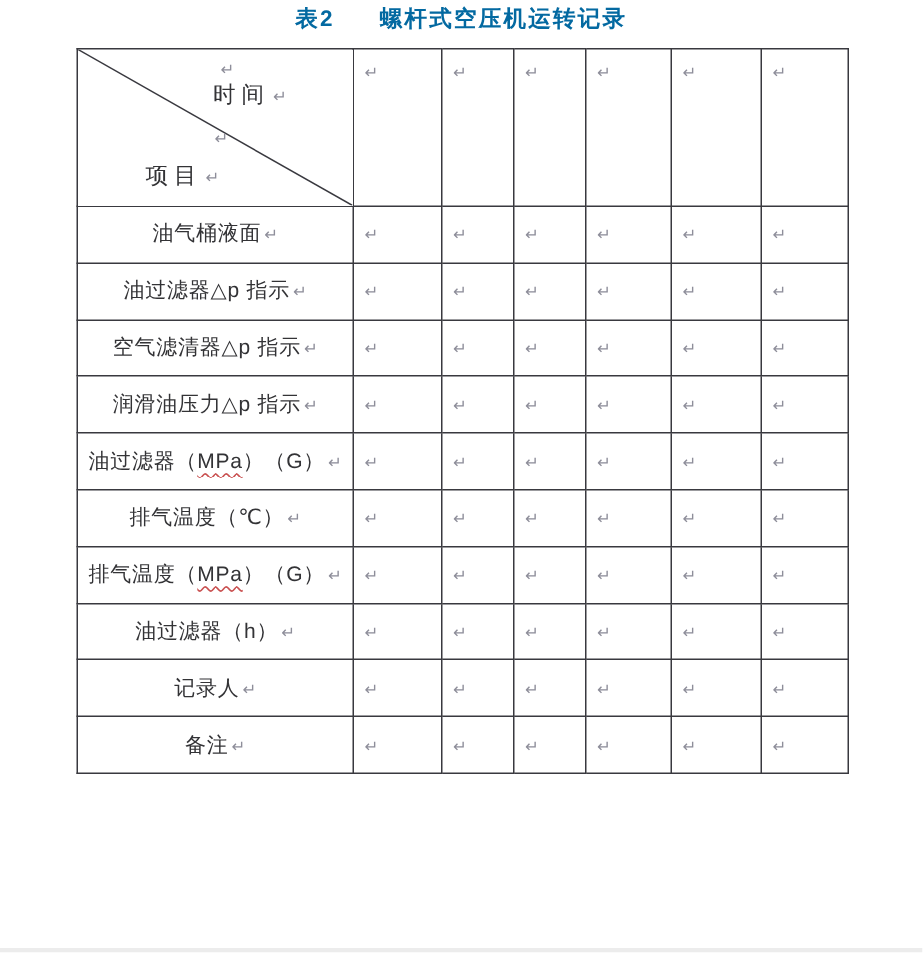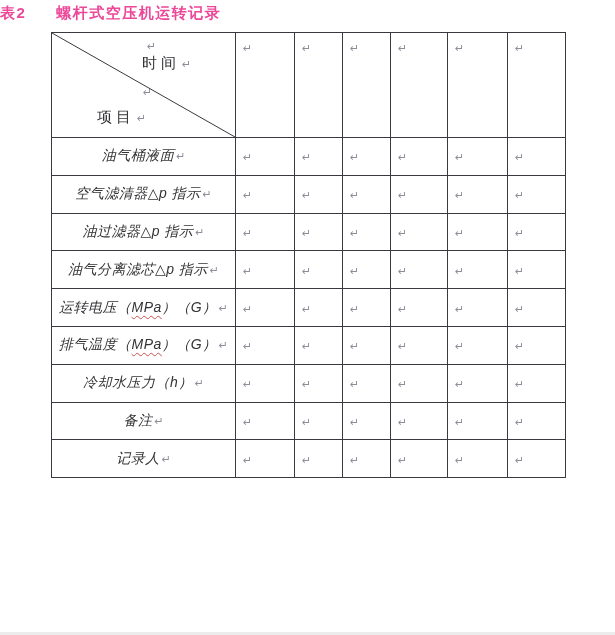--- a/index.html
+++ b/index.html
@@ -10,44 +10,45 @@
     background: #ffffff;
     font-family: "Liberation Sans", "DejaVu Sans", sans-serif;
     color: #333336;
     overflow: hidden;
   }
   .doc-title {
     position: absolute;
     top: 2px;
     left: 0;
     width: 100%;
+    text-align: center;
     font-size: 15px;
     font-weight: bold;
-    color: #ec4899;
+    color: #0369a1;
     letter-spacing: 1.5px;
     line-height: 22px;
     white-space: nowrap;
   }
   .title-gap { display: inline-block; width: 30px; }
 
   table.rec {
     position: absolute;
     left: 51px;
     top: 32px;
     border-collapse: collapse;
     table-layout: fixed;
     width: 514px;
   }
   table.rec td {
     border: 1px solid #39393f;
     padding: 0;
     background: #ffffff;
   }
   tr.hrow { height: 105px; }
-  tr.drow { height: 37.8px; font-style: italic; }
+  tr.drow { height: 37.8px; }
 
   td.lbl {
     text-align: center;
     vertical-align: middle;
     font-size: 14px;
     color: #333336;
     letter-spacing: 0.5px;
     white-space: nowrap;
   }
   .misspell {
@@ -137,95 +138,104 @@
       <td class="lbl"><span>油气桶液面</span><span class="misspell"></span><span></span><span class="pilcrow">↵</span></td>
       <td class="cell"><span class="pilcrow">↵</span></td>
       <td class="cell"><span class="pilcrow">↵</span></td>
       <td class="cell"><span class="pilcrow">↵</span></td>
       <td class="cell"><span class="pilcrow">↵</span></td>
       <td class="cell"><span class="pilcrow">↵</span></td>
       <td class="cell"><span class="pilcrow">↵</span></td>
     </tr>
 
     <tr class="drow">
+      <td class="lbl"><span>油过滤器△p 指示</span><span class="misspell"></span><span></span><span class="pilcrow">↵</span></td>
+      <td class="cell"><span class="pilcrow">↵</span></td>
+      <td class="cell"><span class="pilcrow">↵</span></td>
+      <td class="cell"><span class="pilcrow">↵</span></td>
+      <td class="cell"><span class="pilcrow">↵</span></td>
+      <td class="cell"><span class="pilcrow">↵</span></td>
+      <td class="cell"><span class="pilcrow">↵</span></td>
+    </tr>
+
+    <tr class="drow">
       <td class="lbl"><span>空气滤清器△p 指示</span><span class="misspell"></span><span></span><span class="pilcrow">↵</span></td>
       <td class="cell"><span class="pilcrow">↵</span></td>
       <td class="cell"><span class="pilcrow">↵</span></td>
       <td class="cell"><span class="pilcrow">↵</span></td>
       <td class="cell"><span class="pilcrow">↵</span></td>
       <td class="cell"><span class="pilcrow">↵</span></td>
       <td class="cell"><span class="pilcrow">↵</span></td>
     </tr>
 
     <tr class="drow">
-      <td class="lbl"><span>油过滤器△p 指示</span><span class="misspell"></span><span></span><span class="pilcrow">↵</span></td>
-      <td class="cell"><span class="pilcrow">↵</span></td>
-      <td class="cell"><span class="pilcrow">↵</span></td>
-      <td class="cell"><span class="pilcrow">↵</span></td>
-      <td class="cell"><span class="pilcrow">↵</span></td>
-      <td class="cell"><span class="pilcrow">↵</span></td>
-      <td class="cell"><span class="pilcrow">↵</span></td>
-    </tr>
-
-    <tr class="drow">
-      <td class="lbl"><span>油气分离滤芯△p 指示</span><span class="misspell"></span><span></span><span class="pilcrow">↵</span></td>
-      <td class="cell"><span class="pilcrow">↵</span></td>
-      <td class="cell"><span class="pilcrow">↵</span></td>
-      <td class="cell"><span class="pilcrow">↵</span></td>
-      <td class="cell"><span class="pilcrow">↵</span></td>
-      <td class="cell"><span class="pilcrow">↵</span></td>
-      <td class="cell"><span class="pilcrow">↵</span></td>
-    </tr>
-
-
-
-    <tr class="drow">
-      <td class="lbl"><span>运转电压（</span><span class="misspell">MPa</span><span>）（G）</span><span class="pilcrow">↵</span></td>
-      <td class="cell"><span class="pilcrow">↵</span></td>
-      <td class="cell"><span class="pilcrow">↵</span></td>
-      <td class="cell"><span class="pilcrow">↵</span></td>
-      <td class="cell"><span class="pilcrow">↵</span></td>
-      <td class="cell"><span class="pilcrow">↵</span></td>
-      <td class="cell"><span class="pilcrow">↵</span></td>
-    </tr>
-
+      <td class="lbl"><span>润滑油压力△p 指示</span><span class="misspell"></span><span></span><span class="pilcrow">↵</span></td>
+      <td class="cell"><span class="pilcrow">↵</span></td>
+      <td class="cell"><span class="pilcrow">↵</span></td>
+      <td class="cell"><span class="pilcrow">↵</span></td>
+      <td class="cell"><span class="pilcrow">↵</span></td>
+      <td class="cell"><span class="pilcrow">↵</span></td>
+      <td class="cell"><span class="pilcrow">↵</span></td>
+    </tr>
+
+
+
+    <tr class="drow">
+      <td class="lbl"><span>油过滤器（</span><span class="misspell">MPa</span><span>）（G）</span><span class="pilcrow">↵</span></td>
+      <td class="cell"><span class="pilcrow">↵</span></td>
+      <td class="cell"><span class="pilcrow">↵</span></td>
+      <td class="cell"><span class="pilcrow">↵</span></td>
+      <td class="cell"><span class="pilcrow">↵</span></td>
+      <td class="cell"><span class="pilcrow">↵</span></td>
+      <td class="cell"><span class="pilcrow">↵</span></td>
+    </tr>
+
+    <tr class="drow">
+      <td class="lbl"><span>排气温度（℃）</span><span class="misspell"></span><span></span><span class="pilcrow">↵</span></td>
+      <td class="cell"><span class="pilcrow">↵</span></td>
+      <td class="cell"><span class="pilcrow">↵</span></td>
+      <td class="cell"><span class="pilcrow">↵</span></td>
+      <td class="cell"><span class="pilcrow">↵</span></td>
+      <td class="cell"><span class="pilcrow">↵</span></td>
+      <td class="cell"><span class="pilcrow">↵</span></td>
+    </tr>
 
     <tr class="drow">
       <td class="lbl"><span>排气温度（</span><span class="misspell">MPa</span><span>）（G）</span><span class="pilcrow">↵</span></td>
       <td class="cell"><span class="pilcrow">↵</span></td>
       <td class="cell"><span class="pilcrow">↵</span></td>
       <td class="cell"><span class="pilcrow">↵</span></td>
       <td class="cell"><span class="pilcrow">↵</span></td>
       <td class="cell"><span class="pilcrow">↵</span></td>
       <td class="cell"><span class="pilcrow">↵</span></td>
     </tr>
 
 
     <tr class="drow">
-      <td class="lbl"><span>冷却水压力（h）</span><span class="misspell"></span><span></span><span class="pilcrow">↵</span></td>
+      <td class="lbl"><span>油过滤器（h）</span><span class="misspell"></span><span></span><span class="pilcrow">↵</span></td>
+      <td class="cell"><span class="pilcrow">↵</span></td>
+      <td class="cell"><span class="pilcrow">↵</span></td>
+      <td class="cell"><span class="pilcrow">↵</span></td>
+      <td class="cell"><span class="pilcrow">↵</span></td>
+      <td class="cell"><span class="pilcrow">↵</span></td>
+      <td class="cell"><span class="pilcrow">↵</span></td>
+    </tr>
+
+    <tr class="drow">
+      <td class="lbl"><span>记录人</span><span class="misspell"></span><span></span><span class="pilcrow">↵</span></td>
       <td class="cell"><span class="pilcrow">↵</span></td>
       <td class="cell"><span class="pilcrow">↵</span></td>
       <td class="cell"><span class="pilcrow">↵</span></td>
       <td class="cell"><span class="pilcrow">↵</span></td>
       <td class="cell"><span class="pilcrow">↵</span></td>
       <td class="cell"><span class="pilcrow">↵</span></td>
     </tr>
 
     <tr class="drow">
       <td class="lbl"><span>备注</span><span class="misspell"></span><span></span><span class="pilcrow">↵</span></td>
-      <td class="cell"><span class="pilcrow">↵</span></td>
-      <td class="cell"><span class="pilcrow">↵</span></td>
-      <td class="cell"><span class="pilcrow">↵</span></td>
-      <td class="cell"><span class="pilcrow">↵</span></td>
-      <td class="cell"><span class="pilcrow">↵</span></td>
-      <td class="cell"><span class="pilcrow">↵</span></td>
-    </tr>
-
-    <tr class="drow">
-      <td class="lbl"><span>记录人</span><span class="misspell"></span><span></span><span class="pilcrow">↵</span></td>
       <td class="cell"><span class="pilcrow">↵</span></td>
       <td class="cell"><span class="pilcrow">↵</span></td>
       <td class="cell"><span class="pilcrow">↵</span></td>
       <td class="cell"><span class="pilcrow">↵</span></td>
       <td class="cell"><span class="pilcrow">↵</span></td>
       <td class="cell"><span class="pilcrow">↵</span></td>
     </tr>
 
   </tbody>
     </table>

